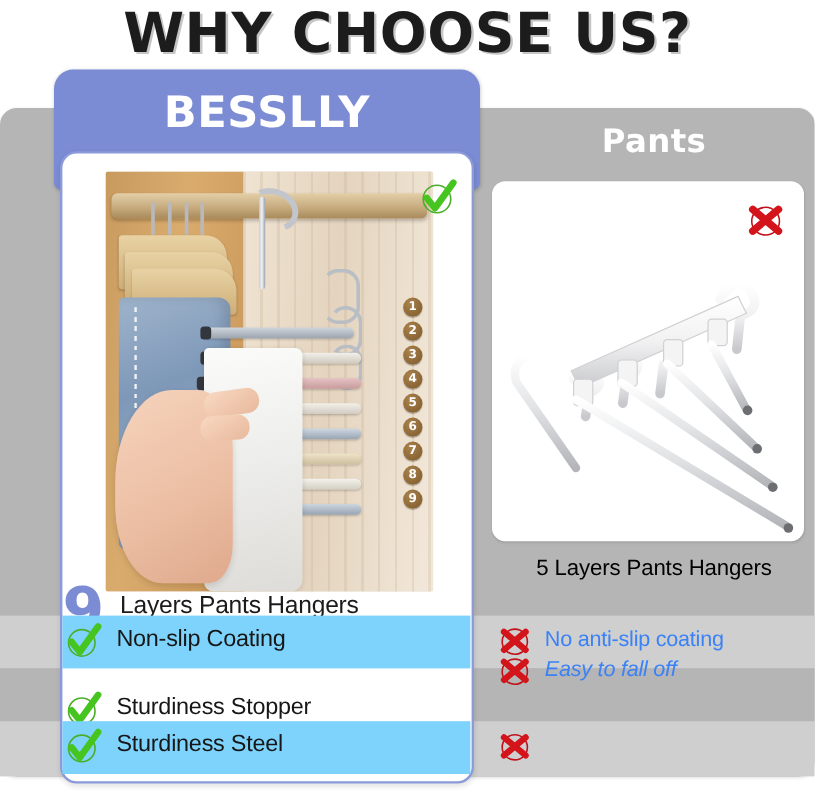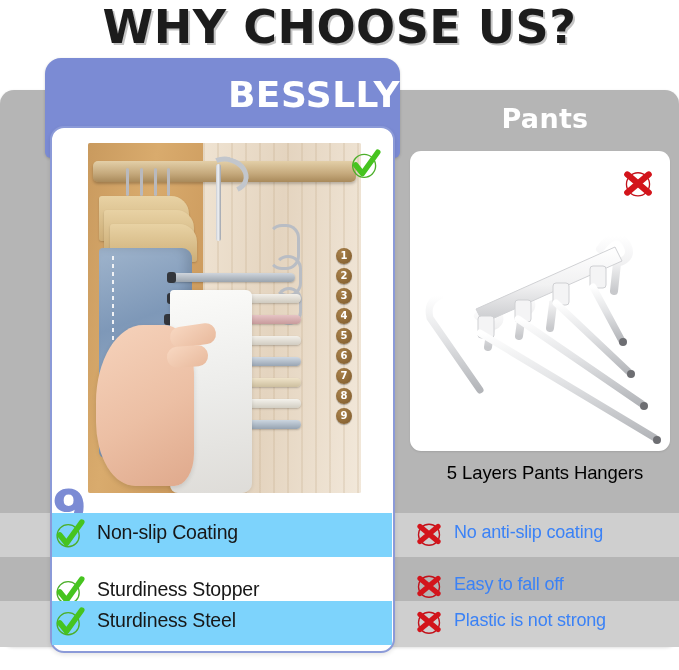--- a/index.html
+++ b/index.html
@@ -100,21 +100,21 @@
     height: 100px;
     background: #7b8bd4;
     border-radius: 16px 16px 6px 6px;
     box-shadow: 0 1px 3px rgba(0,0,0,0.18);
   }
   .brand {
     position: absolute;
     left: 45px;
     top: 74px;
     width: 355px;
-    text-align: right;
+    text-align: center;
     font-family: "DejaVu Sans", sans-serif;
     font-weight: bold;
     font-size: 36px;
     color: #ffffff;
     letter-spacing: 0.5px;
   }
   .white-card {
     position: absolute;
     left: 50px;
     top: 126px;
@@ -304,33 +304,32 @@
 
   <div class="others-caption">5 Layers Pants Hangers</div>
 
   <div class="con-row" style="top:513px;">
     <svg class="xm" viewBox="0 0 40 40">
       <circle cx="20" cy="21" r="14" fill="none" stroke="#c1121b" stroke-width="1.8"></circle>
       <path d="M8 10 L32 30 M32 10 L8 30" stroke="#d3141b" stroke-width="7" stroke-linecap="round"></path>
     </svg>
     <span class="txt">No anti-slip coating</span>
   </div>
-  <div class="con-row" style="top:565px;">
+  <div class="con-row" style="top:538px;font-style:italic;">
     <svg class="xm" viewBox="0 0 40 40">
       <circle cx="20" cy="21" r="14" fill="none" stroke="#c1121b" stroke-width="1.8"></circle>
       <path d="M8 10 L32 30 M32 10 L8 30" stroke="#d3141b" stroke-width="7" stroke-linecap="round"></path>
     </svg>
     <span class="txt">Easy to fall off</span>
   </div>
   <div class="con-row" style="top:601px;">
     <svg class="xm" viewBox="0 0 40 40">
       <circle cx="20" cy="21" r="14" fill="none" stroke="#c1121b" stroke-width="1.8"></circle>
       <path d="M8 10 L32 30 M32 10 L8 30" stroke="#d3141b" stroke-width="7" stroke-linecap="round"></path>
     </svg>
-    <span class="txt">Plastic is not strong</span>
   </div>
 
   <div class="blue-card"></div>
   <div class="brand">BESSLLY</div>
 
   <div class="white-card">
 
     <div class="main-photo">
       <div class="wall-l"></div>
       <div class="wall-r"></div>
@@ -397,20 +396,21 @@
       </div>
     </div>
   </div>
 
   <svg class="tick-photo" viewBox="0 0 40 40">
     <circle cx="19" cy="21" r="13.5" fill="none" stroke="#4caf2a" stroke-width="1.6"></circle>
     <path d="M9 20 L17 30 L35 5" fill="none" stroke="#46c41f" stroke-width="6.5" stroke-linecap="round" stroke-linejoin="round"></path>
   </svg>
 
   <div class="nine">9</div>
+  <div class="nine-label">Layers Pants Hangers</div>
 
   <div class="feat-row alt" style="top:513px;">
     <svg class="tick" viewBox="0 0 40 40">
       <circle cx="19" cy="22" r="13" fill="none" stroke="#4caf2a" stroke-width="1.6"></circle>
       <path d="M9 21 L17 31 L35 6" fill="none" stroke="#46c41f" stroke-width="6.5" stroke-linecap="round" stroke-linejoin="round"></path>
     </svg>
     <span class="txt">Non-slip Coating</span>
   </div>
 
   <div class="feat-row" style="top:570px;">

